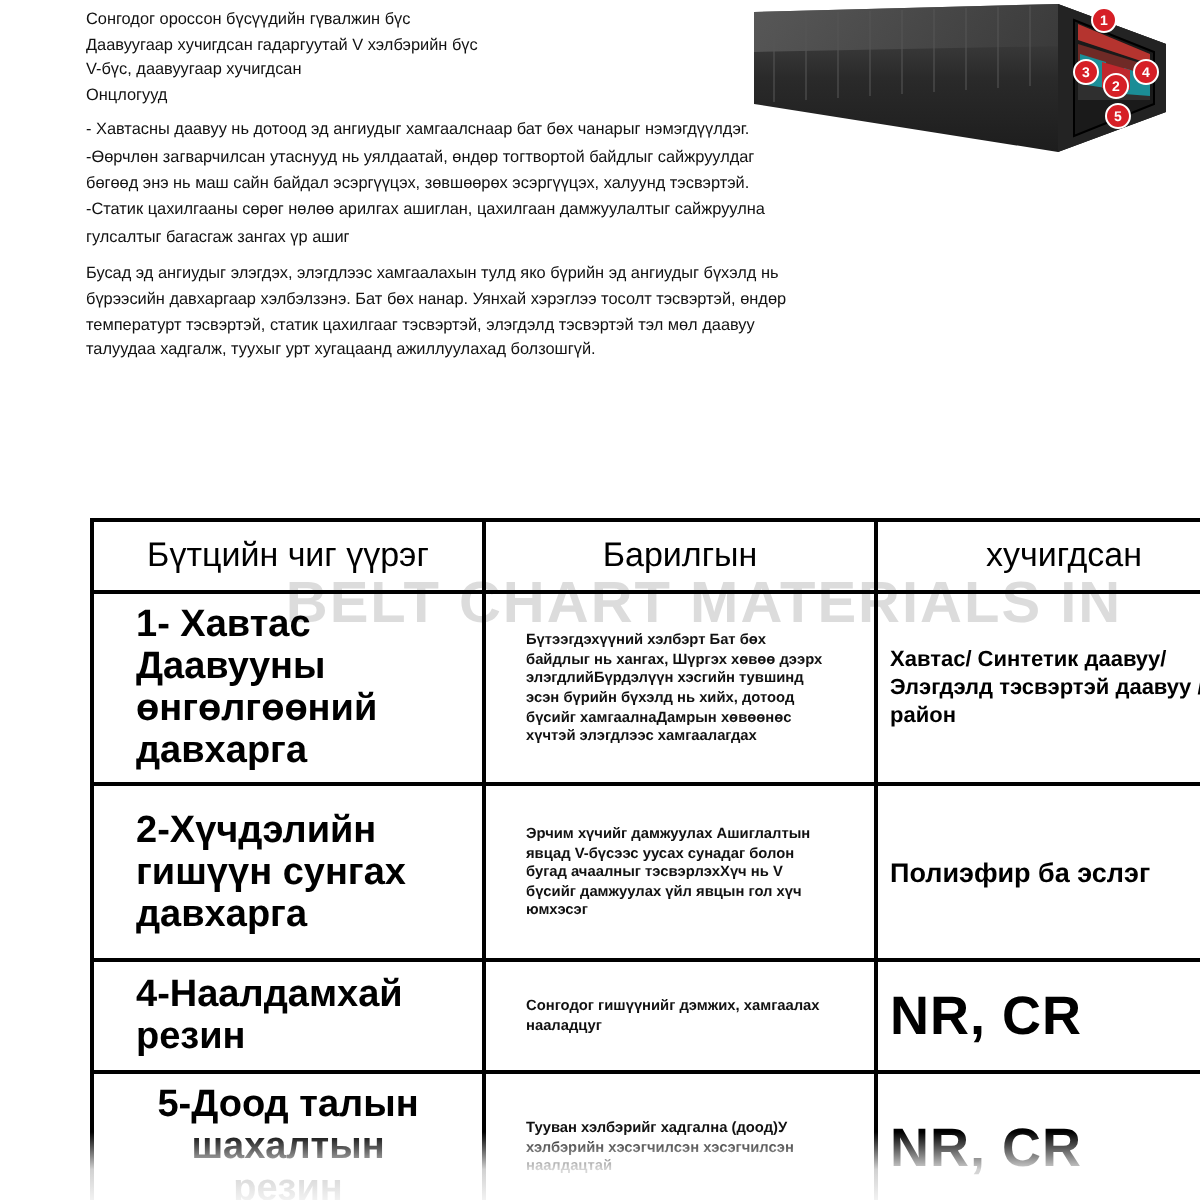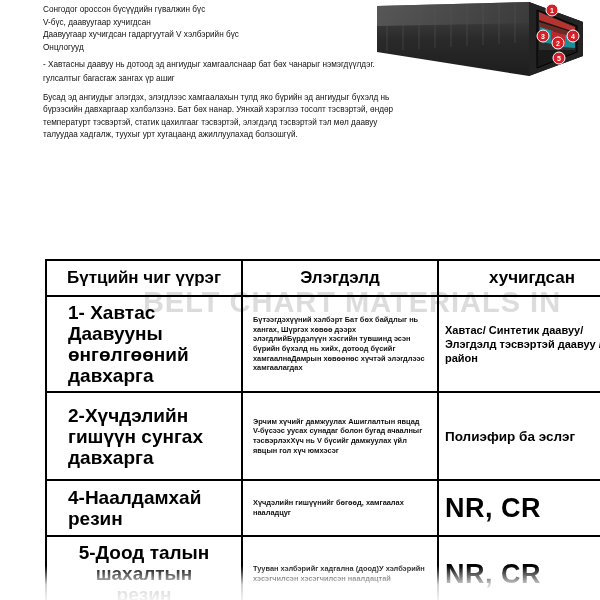--- a/index.html
+++ b/index.html
@@ -38,32 +38,32 @@
     border:2px solid #000;
     vertical-align:middle;
     background:transparent;
   }
   .c1{width:196px;}
   .c2{width:196px;}
   .c3{width:188px;}
 
   .hdr td{
     text-align:center;
-    font-weight:bold;
+    font-weight:normal;
     font-size:17px;
     padding:4px 2px;
     height:26px;
   }
   .cellA{
     font-size:19px;font-weight:bold;line-height:21px;
     padding:5px 21px;
   }
   .cellB{
     font-size:7.4px;font-weight:bold;line-height:9.6px;
-    padding:4px 10px;color:#111;
+    padding:4px 20px;color:#111;
   }
   .cellC{
     font-size:13.5px;font-weight:bold;line-height:17px;
     padding:4px 6px;text-align:left;
   }
   .cellC.big{font-size:27px;line-height:30px;letter-spacing:.5px;}
   .cellC.small{font-size:11px;line-height:14px;text-align:left;}
 
   .row1 td{height:60px;}
   .row2 td{height:76px;}
@@ -152,57 +152,59 @@
         <circle cx="196" cy="36" r="6" fill="#d61f26" stroke="#fff" stroke-width="1"></circle>
         <text x="196" y="38.5">4</text>
         <circle cx="182" cy="58" r="6" fill="#d61f26" stroke="#fff" stroke-width="1"></circle>
         <text x="182" y="60.5">5</text>
       </g>
     </svg>
   </div>
 
   <div class="intro">
     <p class="tight">Сонгодог ороссон бүсүүдийн гүвалжин бүс</p>
+    <p class="tight">Даавуугаар хучигдсан гадаргуутай V хэлбэрийн бүс</p>
     <p class="tight">V-бүс, даавуугаар хучигдсан</p>
-    <p class="tight">Даавуугаар хучигдсан гадаргуутай V хэлбэрийн бүс</p>
     <p class="tight">Онцлогууд</p>
     <div class="gap"></div>
     <p>- Хавтасны даавуу нь дотоод эд ангиудыг хамгаалснаар бат бөх чанарыг нэмэгдүүлдэг.</p>
+    <p>-Өөрчлөн загварчилсан утаснууд нь уялдаатай, өндөр тогтвортой байдлыг сайжруулдаг бөгөөд энэ нь маш сайн байдал эсэргүүцэх, зөвшөөрөх эсэргүүцэх, халуунд тэсвэртэй.</p>
+    <p>-Статик цахилгааны сөрөг нөлөө арилгах ашиглан, цахилгаан дамжуулалтыг сайжруулна</p>
     <p>гулсалтыг багасгаж зангах үр ашиг</p>
     <div class="gap"></div>
     <p>Бусад эд ангиудыг элэгдэх, элэгдлээс хамгаалахын тулд яко бүрийн эд ангиудыг бүхэлд нь бүрээсийн давхаргаар хэлбэлзэнэ. Бат бөх нанар. Уянхай хэрэглээ тосолт тэсвэртэй, өндөр температурт тэсвэртэй, статик цахилгааг тэсвэртэй, элэгдэлд тэсвэртэй тэл мөл даавуу талуудаа хадгалж, тууxыг урт хугацаанд ажиллуулахад болзошгүй.</p>
   </div>
 
   <div class="wm-top">BELT CHART MATERIALS IN</div>
 
   <table class="tbl">
     <colgroup>
         <col class="c1">
         <col class="c2">
         <col class="c3">
       </colgroup>
     <tbody>
       <tr class="hdr">
         <td>Бүтцийн чиг үүрэг</td>
-        <td>Элэгдэлд</td>
+        <td>Барилгын</td>
         <td>хучигдсан</td>
       </tr>
       <tr class="row1">
         <td class="cellA">1- Хавтас Даавууны өнгөлгөөний давхарга</td>
         <td class="cellB">Бүтээгдэхүүний хэлбэрт Бат бөх байдлыг нь хангах, Шүргэх хөвөө дээрх элэгдлийБүрдэлүүн хэсгийн тувшинд эсэн бүрийн бүхэлд нь хийх, дотоод бүсийг хамгаалнаДамрын хөвөөнөс хүчтэй элэгдлээс хамгаалагдах</td>
         <td class="cellC small">Хавтас/ Синтетик даавуу/ Элэгдэлд тэсвэртэй даавуу /район</td>
       </tr>
       <tr class="row2">
         <td class="cellA">2-Хүчдэлийн гишүүн сунгах давхарга</td>
         <td class="cellB">Эрчим хүчийг дамжуулах Ашиглалтын явцад V-бүсээс уусах сунадаг болон бугад ачаалныг тэсвэрлэхХүч нь V бүсийг дамжуулах үйл явцын гол хүч юмхэсэг</td>
         <td class="cellC">Полиэфир ба эслэг</td>
       </tr>
       <tr class="row4">
         <td class="cellA">4-Наалдамхай резин</td>
-        <td class="cellB">Хүчдэлийн гишүүнийг бөгөөд, хамгаалах нааладцуг</td>
+        <td class="cellB">Сонгодог гишүүнийг дэмжих, хамгаалах нааладцуг</td>
         <td class="cellC big">NR, CR</td>
       </tr>
       <tr class="row5">
         <td class="cellA" style="text-align:center">5-Доод талын шахалтын резин</td>
         <td class="cellB">Тууван хэлбэрийг хадгална (доод)У хэлбэрийн хэсэгчилсэн хэсэгчилсэн наалдацтай</td>
         <td class="cellC big">NR, CR</td>
       </tr>
     </tbody>
   </table>
 

